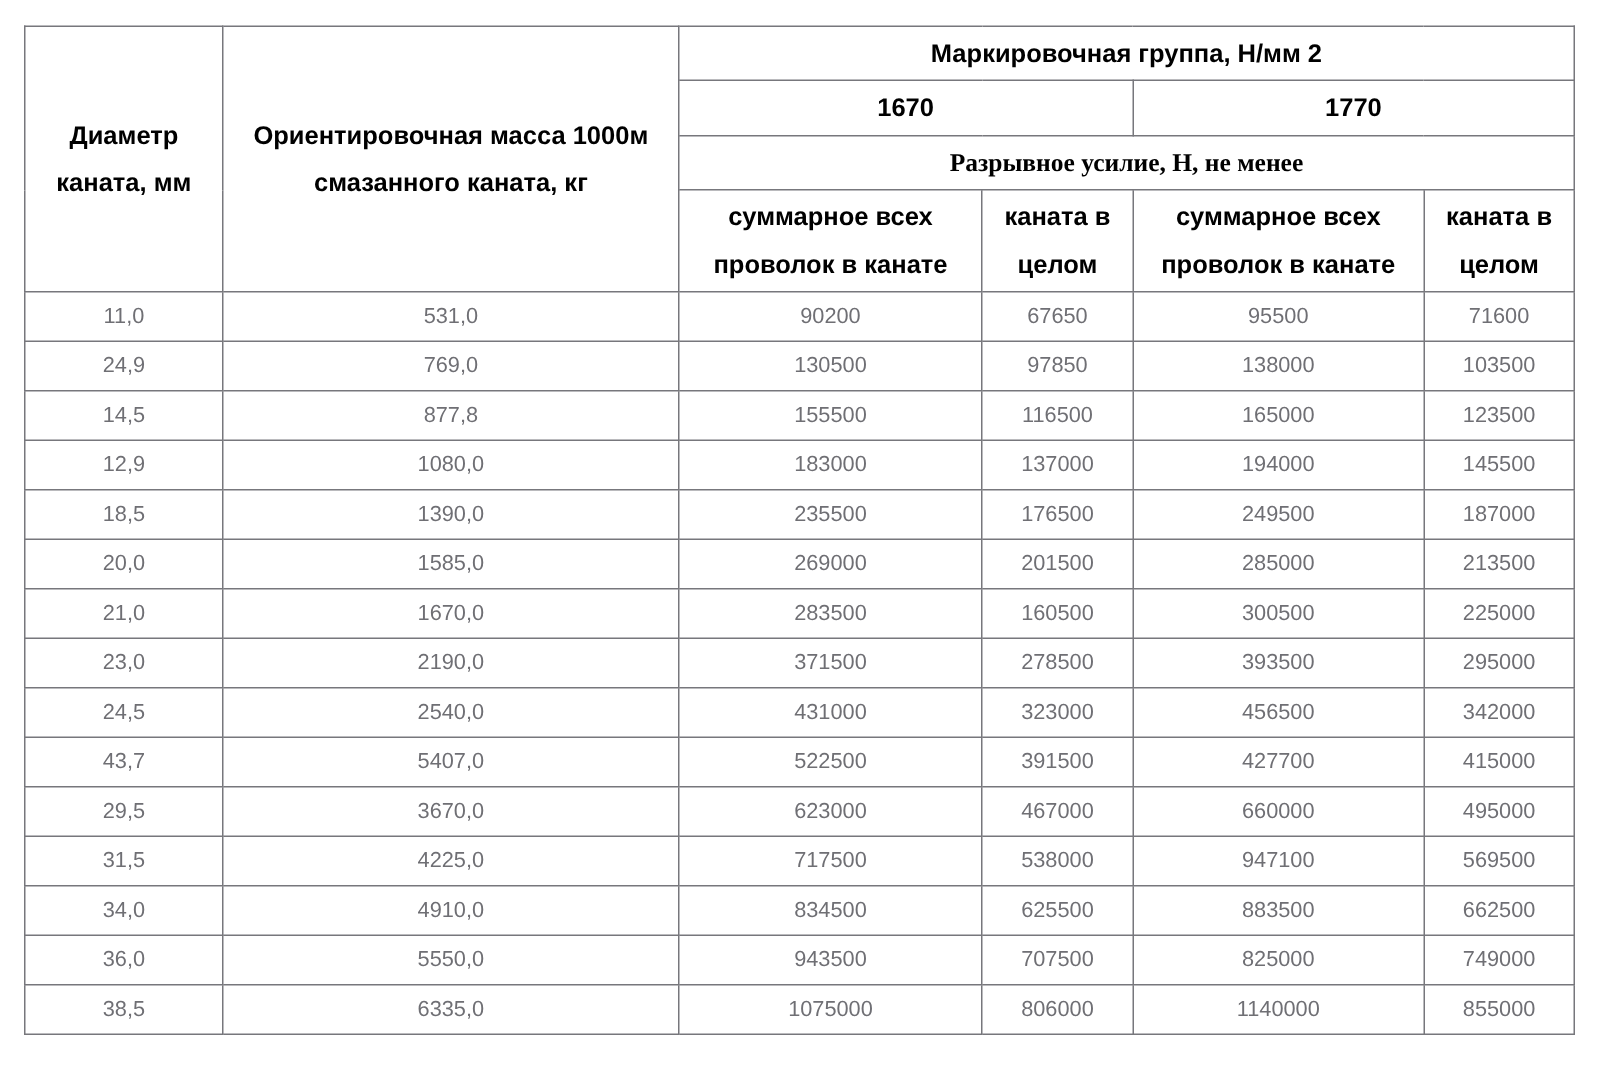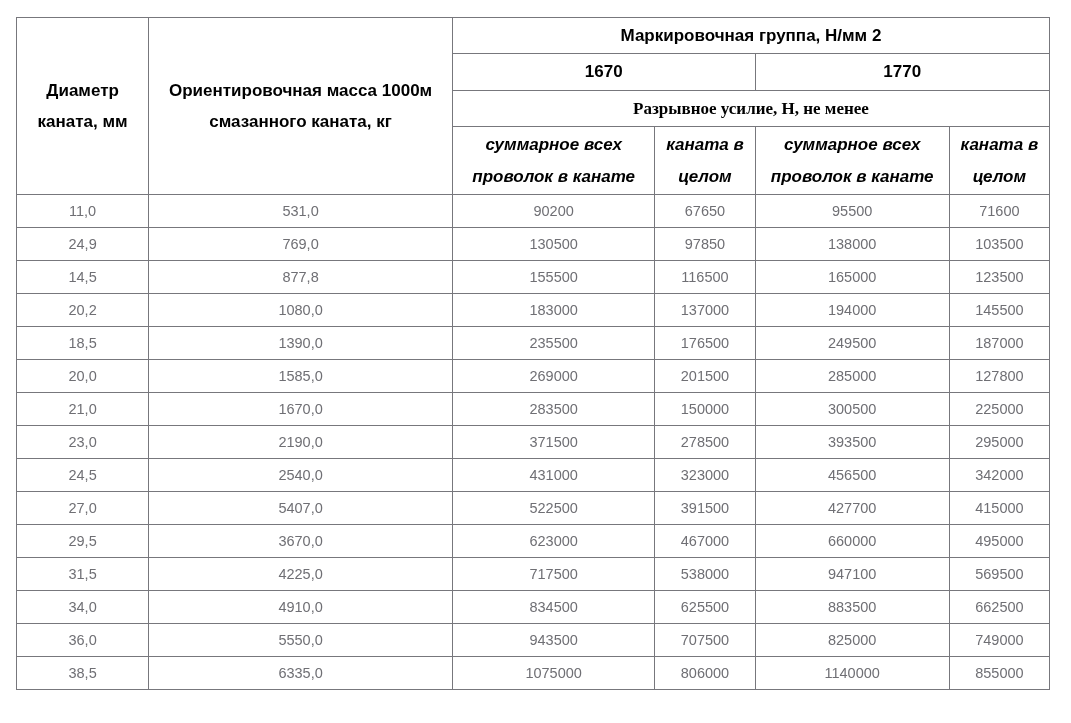--- a/index.html
+++ b/index.html
@@ -37,21 +37,21 @@
   }
   .col-diameter   { width: 12.8%; }
   .col-mass       { width: 29.4%; }
   .col-sum-1670   { width: 19.6%; }
   .col-whole-1670 { width: 9.7%;  }
   .col-sum-1770   { width: 18.8%; }
   .col-whole-1770 { width: 9.7%;  }
   .row-group    { height: 36px; }
   .row-grades   { height: 35px; }
   .row-breaking { height: 32px; font-family: Liberation Serif, serif; }
-  .row-subhead  { height: 58px; font-style: italic; }
+  .row-subhead  { height: 58px; }
 </style>
 </head>
 <body>
 
 <table class="spec-table">
   <colgroup>
     <col class="col-diameter">
     <col class="col-mass">
     <col class="col-sum-1670">
     <col class="col-whole-1670">
@@ -100,21 +100,21 @@
   <tr>
     <td>14,5</td>
     <td>877,8</td>
     <td>155500</td>
     <td>116500</td>
     <td>165000</td>
     <td>123500</td>
   </tr>
 
   <tr>
-    <td>20,2</td>
+    <td>12,9</td>
     <td>1080,0</td>
     <td>183000</td>
     <td>137000</td>
     <td>194000</td>
     <td>145500</td>
   </tr>
 
   <tr>
     <td>18,5</td>
     <td>1390,0</td>
@@ -123,28 +123,28 @@
     <td>249500</td>
     <td>187000</td>
   </tr>
 
   <tr>
     <td>20,0</td>
     <td>1585,0</td>
     <td>269000</td>
     <td>201500</td>
     <td>285000</td>
-    <td>127800</td>
+    <td>213500</td>
   </tr>
 
   <tr>
     <td>21,0</td>
     <td>1670,0</td>
     <td>283500</td>
-    <td>150000</td>
+    <td>160500</td>
     <td>300500</td>
     <td>225000</td>
   </tr>
 
   <tr>
     <td>23,0</td>
     <td>2190,0</td>
     <td>371500</td>
     <td>278500</td>
     <td>393500</td>
@@ -154,21 +154,21 @@
   <tr>
     <td>24,5</td>
     <td>2540,0</td>
     <td>431000</td>
     <td>323000</td>
     <td>456500</td>
     <td>342000</td>
   </tr>
 
   <tr>
-    <td>27,0</td>
+    <td>43,7</td>
     <td>5407,0</td>
     <td>522500</td>
     <td>391500</td>
     <td>427700</td>
     <td>415000</td>
   </tr>
 
   <tr>
     <td>29,5</td>
     <td>3670,0</td>

